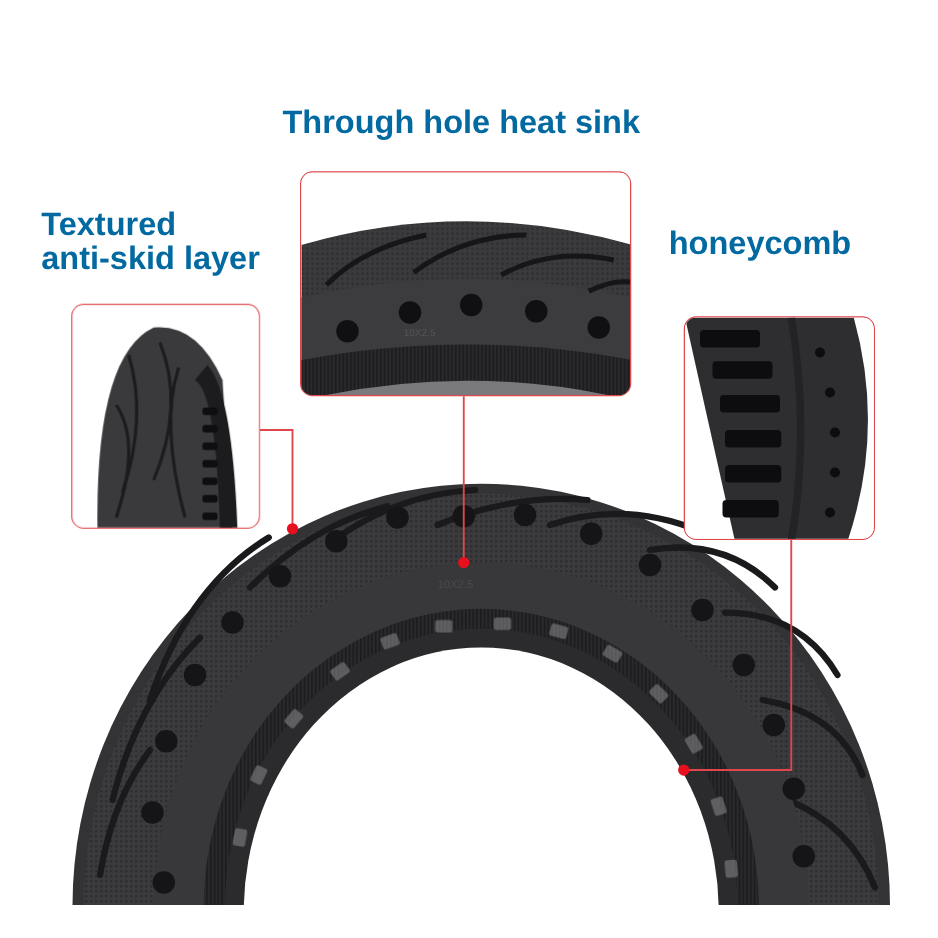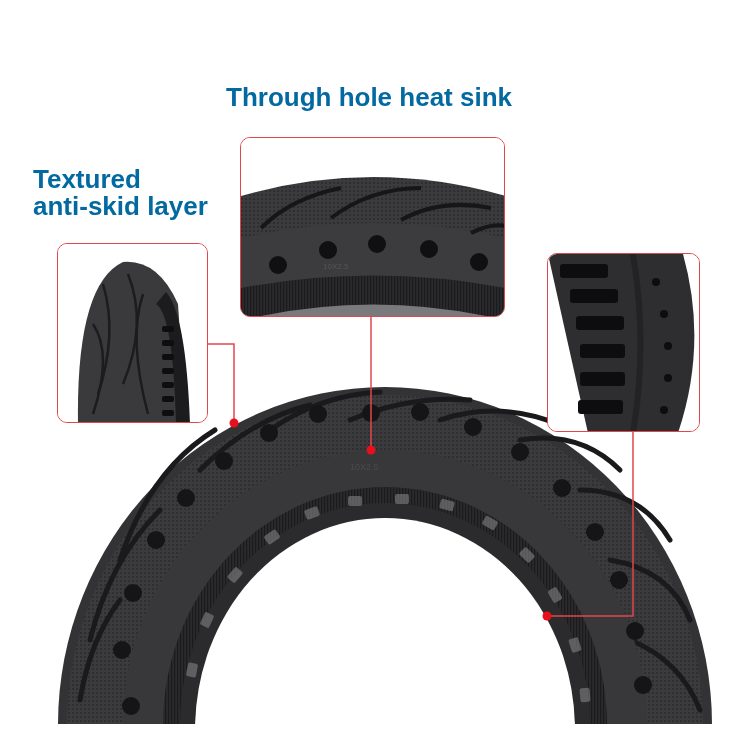--- a/index.html
+++ b/index.html
@@ -94,21 +94,21 @@
   </g>
   <text x="350" y="470" font-family="Liberation Sans, sans-serif" font-size="9" fill="#4a4a4d">10X2.5</text>
 </svg>
 
 <p class="label label-top">Through hole heat sink</p>
 <p class="label label-left">
   <span>Textured</span><br>
   <span>anti-skid layer</span>
 </p>
 <p class="label label-right">
-  <br>
+  <span>honeycomb</span><br>
 </p>
 
 <div class="box" style="left:57px;top:243px;width:151px;height:180px;">
   <svg width="151" height="180" viewBox="0 0 151 180">
     <rect width="151" height="180" fill="#fff"></rect>
     <path d="M20,180 Q18,40 65,18 Q100,15 120,60 L128,180 Z" fill="#3a3a3d"></path>
     <path d="M98,60 Q115,70 118,180 L132,180 Q128,70 108,48 Z" fill="#1c1c1e"></path>
     <g fill="#0e0e10">
       <rect x="104" y="82" width="12" height="6" rx="2"></rect>
       <rect x="104" y="96" width="12" height="6" rx="2"></rect>

